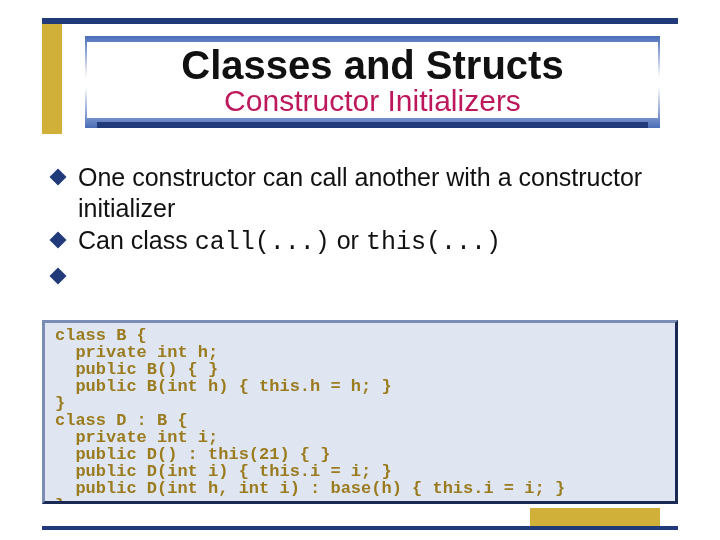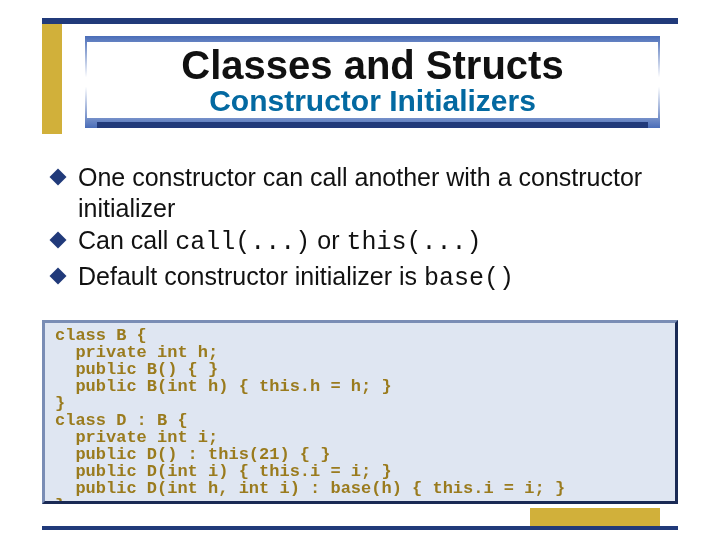--- a/index.html
+++ b/index.html
@@ -42,22 +42,22 @@
     text-align: center;
   }
   .title-text {
     font-size: 40px;
     font-weight: bold;
     color: #111;
     line-height: 1.05;
   }
   .subtitle-text {
     font-size: 30px;
-    font-weight: bold;
-    color: #0369a1;
+    font-weight: normal;
+    color: #be185d;
     margin-top: -2px;
   }
   .title-underline {
     height: 6px;
     background: #213a7a;
     margin: 4px 12px 0 12px;
   }
   .bullets {
     position: absolute;
     top: 162px;
@@ -140,28 +140,25 @@
   <div class="bullets">
     <div class="bullet">
       <div class="diamond"></div>
       <div class="bullet-text">
         <span>One constructor can call another with a constructor initializer</span>
       </div>
     </div>
     <div class="bullet">
       <div class="diamond"></div>
       <div class="bullet-text">
-        <span>Can call </span><span class="mono">call(...)</span><span> or </span><span class="mono">this(...)</span>
+        <span>Can class </span><span class="mono">call(...)</span><span> or </span><span class="mono">this(...)</span>
       </div>
     </div>
     <div class="bullet">
       <div class="diamond"></div>
-      <div class="bullet-text">
-        <span>Default constructor initializer is </span><span class="mono">base()</span>
-      </div>
     </div>
   </div>
 
   <div class="code-box">class B {
   private int h;
   public B() { }
   public B(int h) { this.h = h; }
 }
 class D : B {
   private int i;

